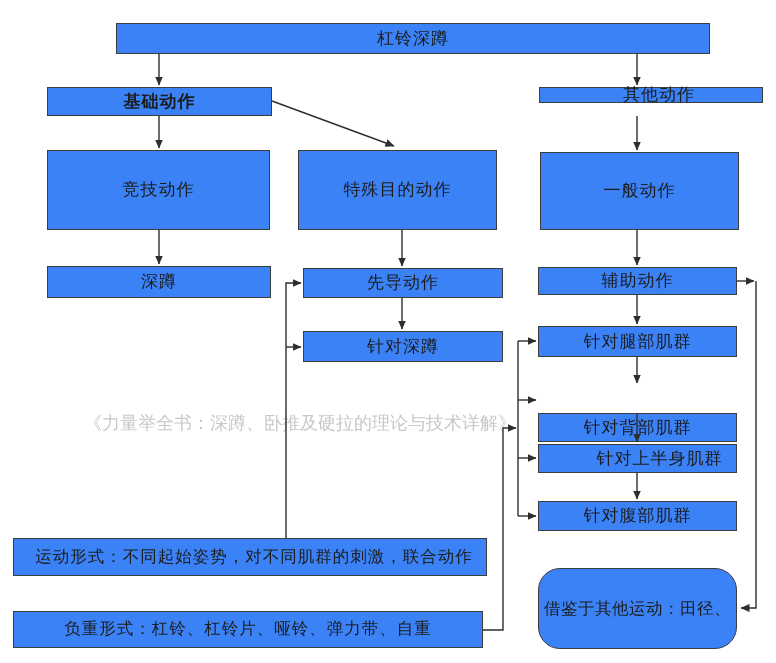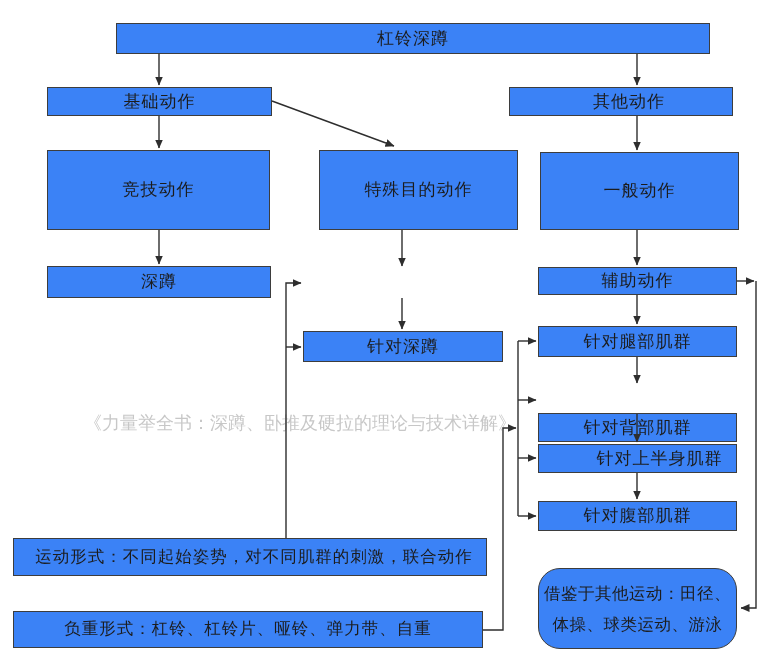--- a/index.html
+++ b/index.html
@@ -78,47 +78,47 @@
     <path class="c-line" d="M518,516 H536" marker-end="url(#ah)"></path>
 
     <path class="c-line" d="M737,281 H754" marker-end="url(#ah)"></path>
     <path class="c-line" d="M756,281 V608 H741" marker-end="url(#ah)"></path>
   </svg>
 
   <div class="watermark">《力量举全书：深蹲、卧推及硬拉的理论与技术详解》</div>
 
   <div class="node" style="left:116px;top:23px;width:594px;height:31px;">杠铃深蹲</div>
 
-  <div class="node" style="left:47px;top:87px;width:225px;height:29px;">基础动作</div>
+  <div class="node" style="left:47px;top:87px;width:225px;height:29px;font-weight:bold;">基础动作</div>
 
-  <div class="node" style="left:509px;top:87px;width:224px;height:29px;padding-left:16px;">其他动作</div>
+  <div class="node" style="left:539px;top:87px;width:224px;height:16px;padding-left:16px;">其他动作</div>
 
   <div class="node" style="left:47px;top:150px;width:223px;height:80px;">竞技动作</div>
 
-  <div class="node" style="left:319px;top:150px;width:199px;height:80px;">特殊目的动作</div>
+  <div class="node" style="left:298px;top:150px;width:199px;height:80px;">特殊目的动作</div>
 
   <div class="node" style="left:540px;top:152px;width:199px;height:78px;">一般动作</div>
 
   <div class="node" style="left:47px;top:266px;width:224px;height:32px;">深蹲</div>
 
+  <div class="node" style="left:303px;top:268px;width:200px;height:30px;">先导动作</div>
 
   <div class="node" style="left:538px;top:267px;width:199px;height:28px;">辅助动作</div>
 
   <div class="node" style="left:538px;top:326px;width:199px;height:31px;">针对腿部肌群</div>
 
   <div class="node" style="left:303px;top:331px;width:200px;height:31px;">针对深蹲</div>
 
   <div class="node" style="left:538px;top:385px;width:199px;height:29px;margin-top:28px;">针对背部肌群</div>
 
   <div class="node" style="left:538px;top:444px;width:199px;height:29px;padding-left:44px;">针对上半身肌群</div>
 
   <div class="node" style="left:538px;top:501px;width:199px;height:30px;">针对腹部肌群</div>
 
   <div class="node small" style="left:13px;top:538px;width:474px;height:38px;padding-left:8px;">运动形式：不同起始姿势，对不同肌群的刺激，联合动作</div>
 
   <div class="node small" style="left:13px;top:611px;width:470px;height:37px;">负重形式：杠铃、杠铃片、哑铃、弹力带、自重</div>
 
   <div class="node multiline" style="left:538px;top:568px;width:199px;height:81px;">
     <span>借鉴于其他运动：田径、</span>
-    <span>体操、球类运动、游泳</span>
   </div>
 
 </div>
 
 </body></html>

